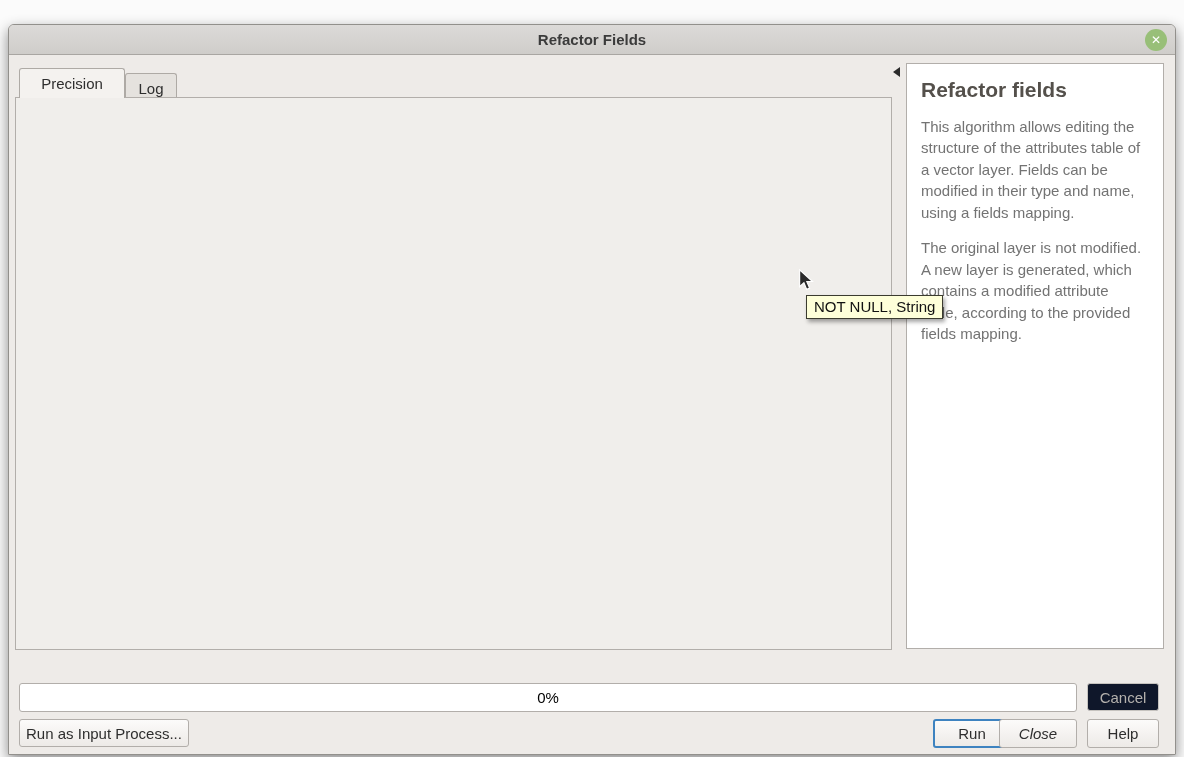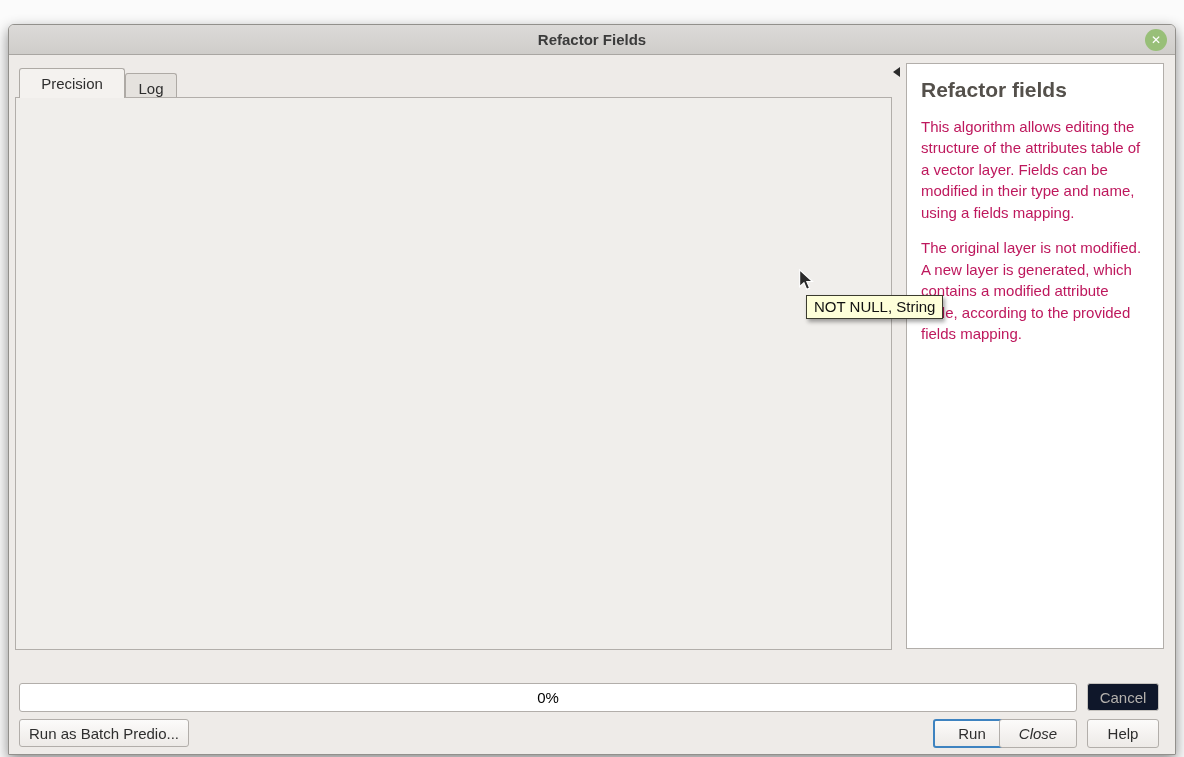--- a/index.html
+++ b/index.html
@@ -83,21 +83,21 @@
   .arrow-glyph { font-size:15px; color:#38659e; }
   
   .tooltip { position:absolute; left:797px; top:270px; z-index:60; background:#feffd9;
     border:1px solid #3b3b2f; padding:2px 7px 3px 7px; font-size:15px; color:#111;
     box-shadow:2px 3px 4px rgba(0,0,0,.35); white-space:nowrap; }
   .cursor { position:absolute; left:789px; top:244px; z-index:61; }
   
   .help-panel { position:absolute; left:897px; top:38px; width:258px; height:586px;
     background:#fff; border:1px solid #b2aeaa; padding:14px 14px 0 14px; overflow:hidden; z-index:5; }
   .help-title { font-size:21px; font-weight:bold; color:#54504b; margin-bottom:14px; }
-  .help-p { font-size:15px; color:#be185d; line-height:1.43; margin-bottom:14px; }
+  .help-p { font-size:15px; color:#737373; line-height:1.43; margin-bottom:14px; }
   .collapse-arrow { position:absolute; left:884px; top:42px; width:0; height:0;
     border-top:5px solid transparent; border-bottom:5px solid transparent; border-right:7px solid #2b2b2b; }
   .progress { position:absolute; left:10px; top:658px; width:1058px; height:29px; background:#fff;
     border:1px solid #b2aeaa; border-radius:3px; display:flex; align-items:center; justify-content:center;
     font-size:15px; color:#000; }
   .iter-icon { color:#3f9e3f; font-size:16px; font-weight:bold; }
 </style>
 </head>
 <body>
 
@@ -409,21 +409,21 @@
       </div>
   </div>
 
   <div class="progress">
     <span>0%</span>
   </div>
   <div class="btn disabled" style="left:1078px;top:658px;width:72px;height:28px;">
     <span>Cancel</span>
   </div>
   <div class="btn" style="left:10px;top:694px;width:170px;height:28px;">
-    <span>Run as Batch Predio...</span>
+    <span>Run as Input Process...</span>
   </div>
   <div class="btn primary" style="left:903px;top:694px;width:78px;height:29px;">
     <span>Run</span>
   </div>
   <div class="btn" style="left:990px;top:694px;width:78px;height:29px;font-style:italic;">
     <span>Close</span>
   </div>
   <div class="btn" style="left:1078px;top:694px;width:72px;height:29px;">
     <span>Help</span>
   </div>

